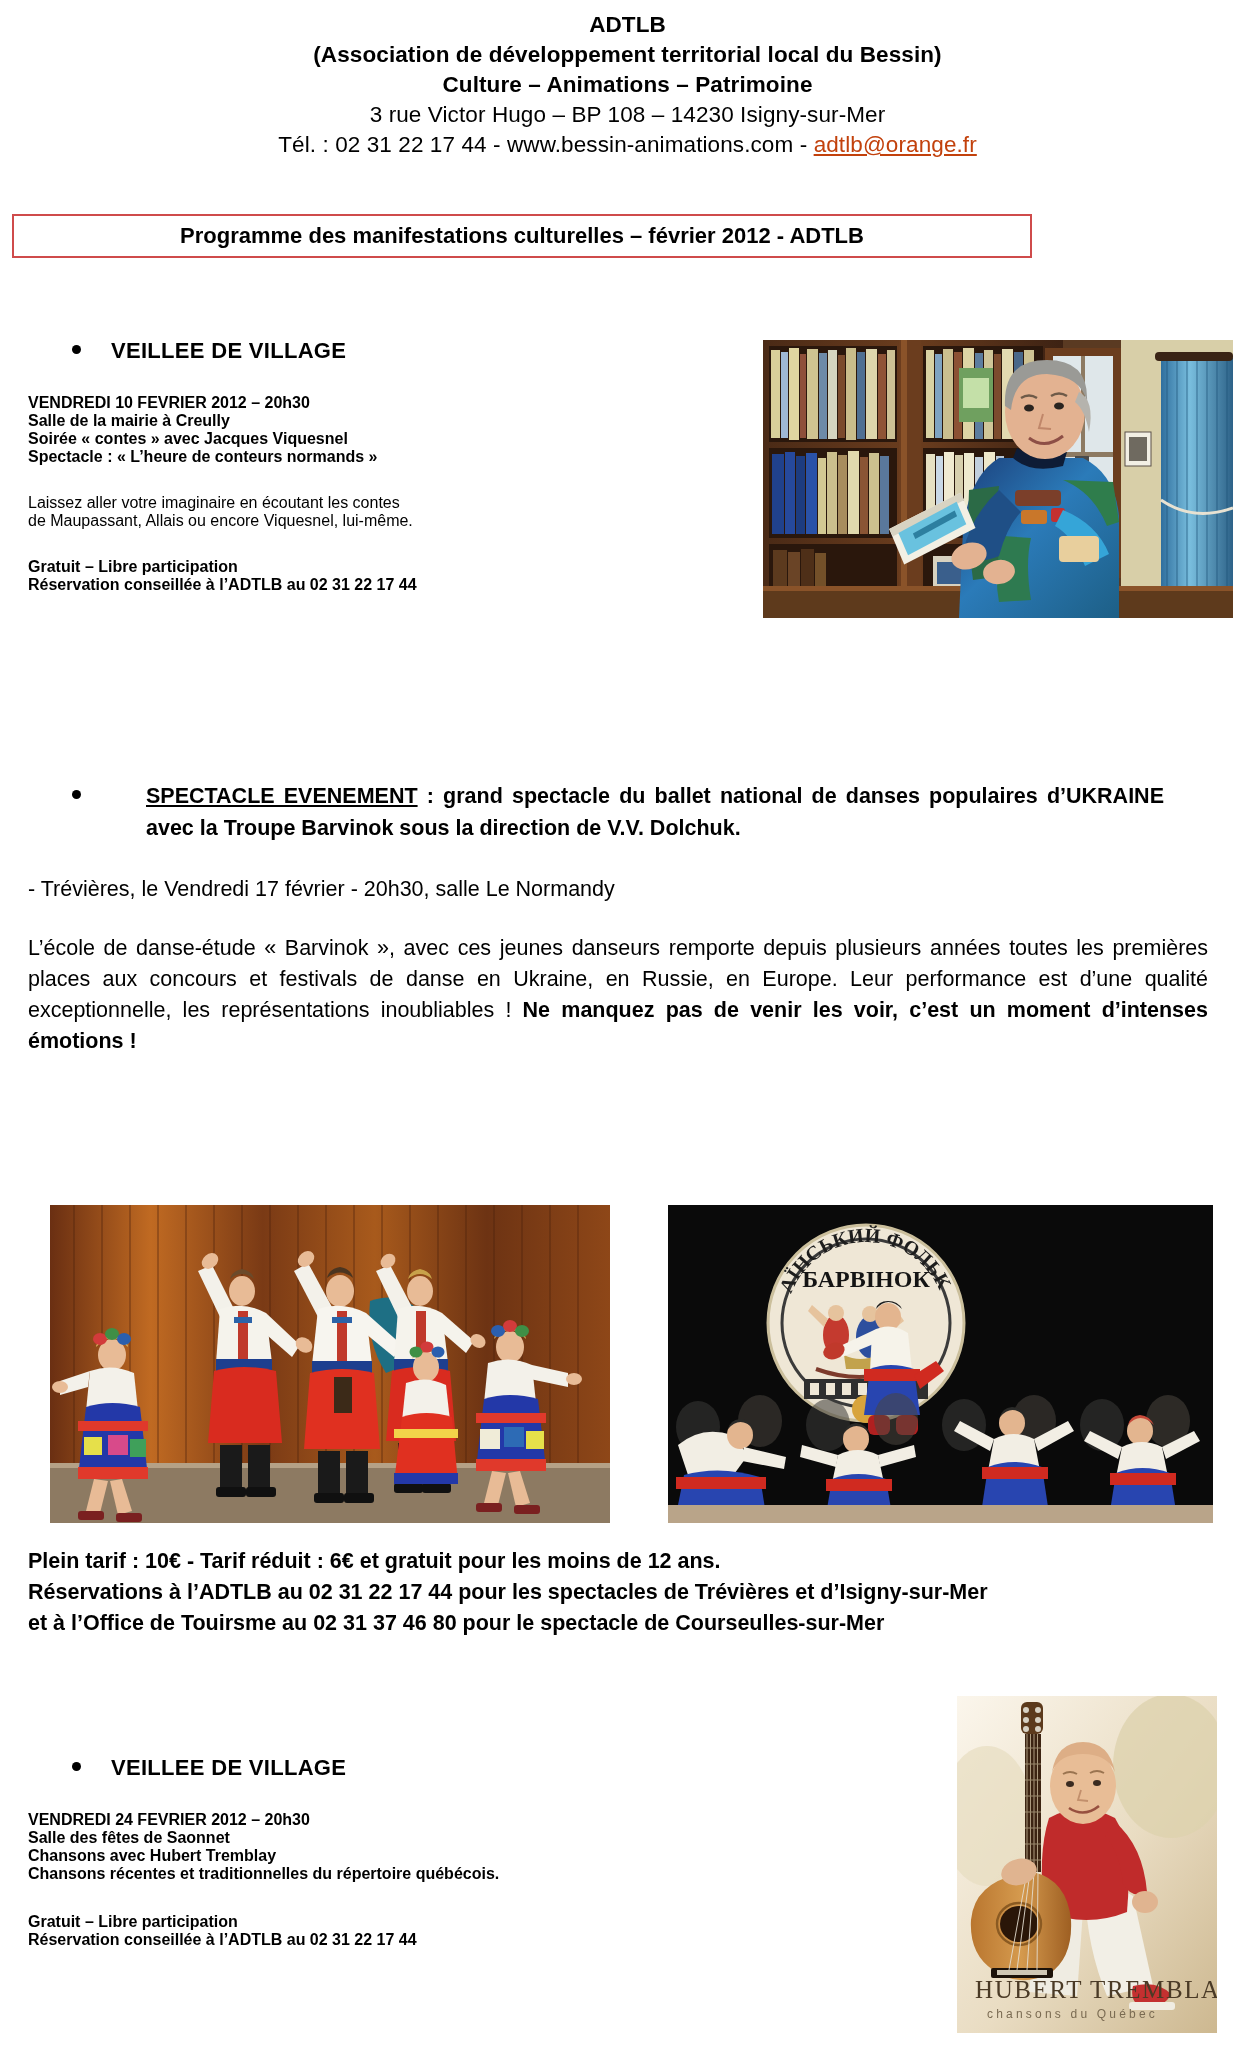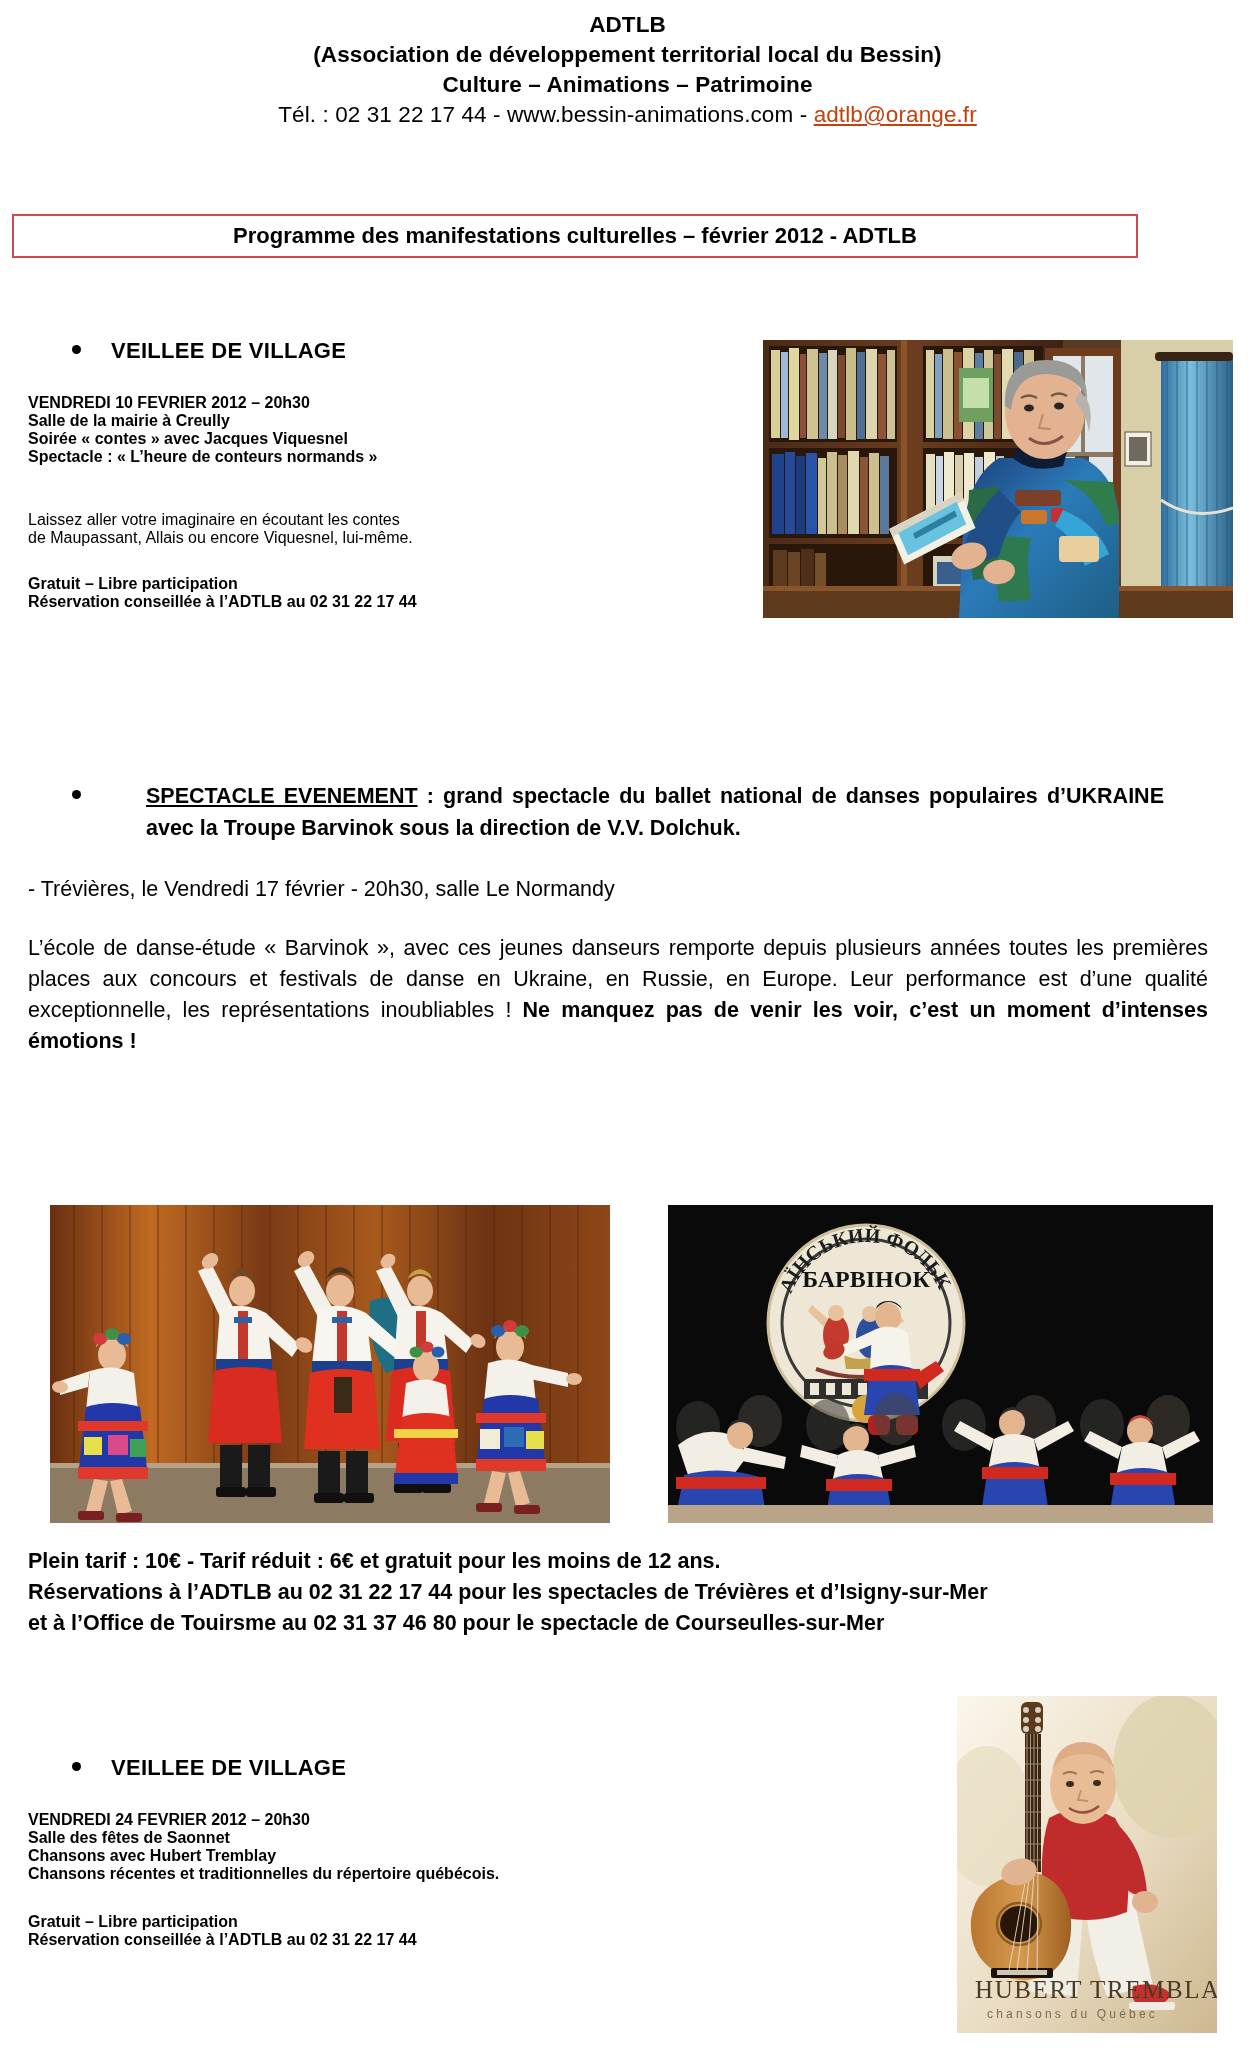--- a/index.html
+++ b/index.html
@@ -40,21 +40,21 @@
   .header a.mail {
     color: #c2410c;
     text-decoration: underline;
   }
 
   
   .title-box {
     position: absolute;
     left: 12px;
     top: 214px;
-    width: 1126px;
+    width: 1020px;
     height: 44px;
     border: 2px solid #cf4b4b;
     box-sizing: border-box;
     display: flex;
     align-items: center;
     justify-content: center;
   }
   .title-box .title-text {
     font-size: 22px;
     font-weight: bold;
@@ -90,21 +90,21 @@
   }
   .bold { font-weight: bold; }
   .u { text-decoration: underline; }
 
   .sect1 {
     position: absolute;
     left: 0; top: 80px;
     width: 760px;
   }
   .sect1 .lines { margin-left: 28px; margin-top: 30px; }
-  .sect1 .para  { margin-left: 28px; margin-top: 45px; }
+  .sect1 .para  { margin-left: 28px; margin-top: 28px; }
   .sect1 .resa  { margin-left: 28px; margin-top: 28px; }
 
   
   .photo1 {
     position: absolute;
     left: 763px;
     top: 82px;
     width: 470px;
     height: 278px;
     overflow: hidden;
@@ -199,20 +199,21 @@
 </style>
 </head>
 <body>
 
 <div class="page">
 
   <div class="header">
     <div class="line">ADTLB</div>
     <div class="line">(Association de développement territorial local du Bessin)</div>
     <div class="line">Culture – Animations – Patrimoine</div>
+    <div class="line reg">3 rue Victor Hugo – BP 108 – 14230 Isigny-sur-Mer</div>
     <div class="line reg"><span>Tél. : 02 31 22 17 44  -  www.bessin-animations.com  -  </span><a class="mail" href="#">adtlb@orange.fr</a></div>
   </div>
 
   <div class="title-box">
     <span class="title-text">Programme des manifestations culturelles – février 2012 - ADTLB</span>
   </div>
 
   <div class="content">
 
     <div class="sect1">

